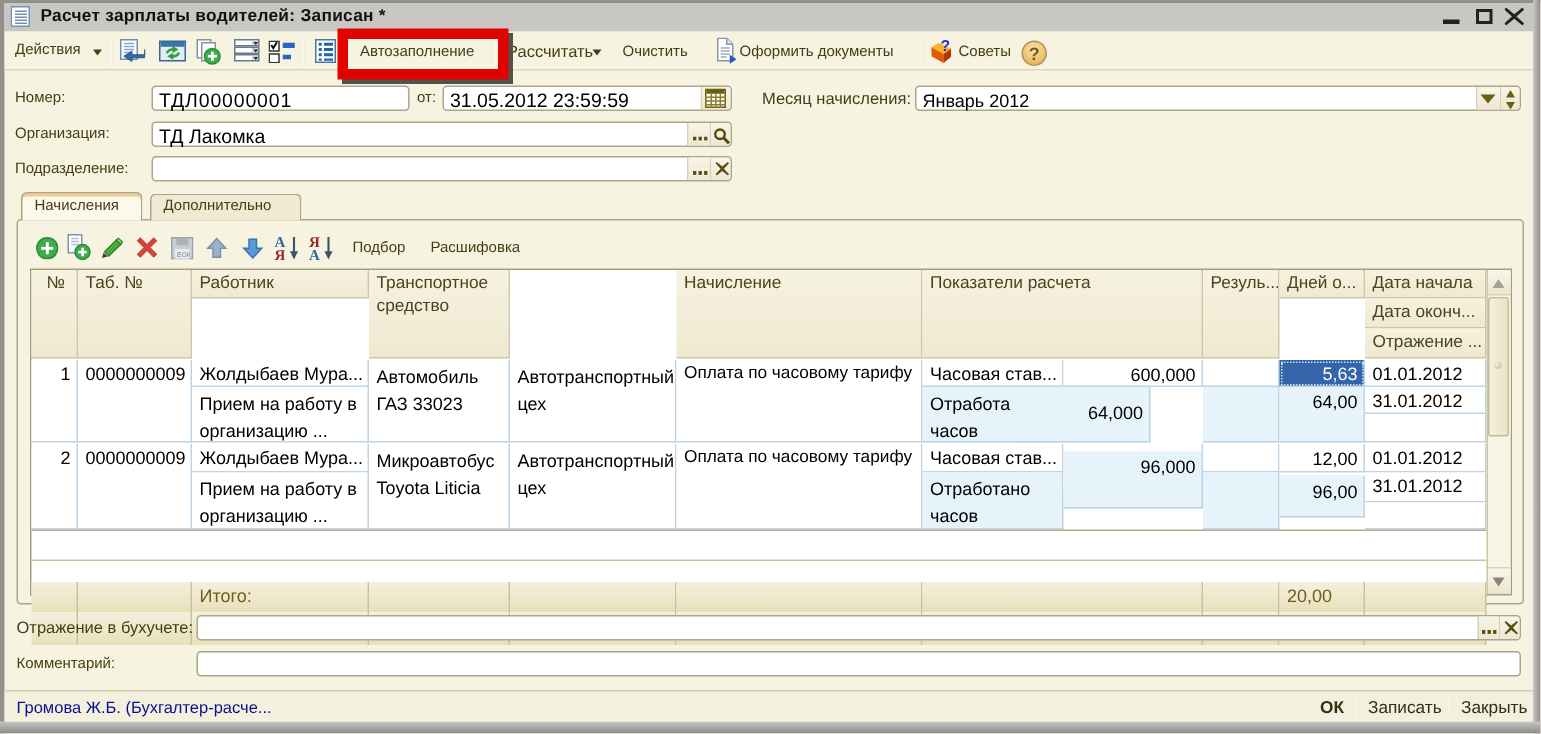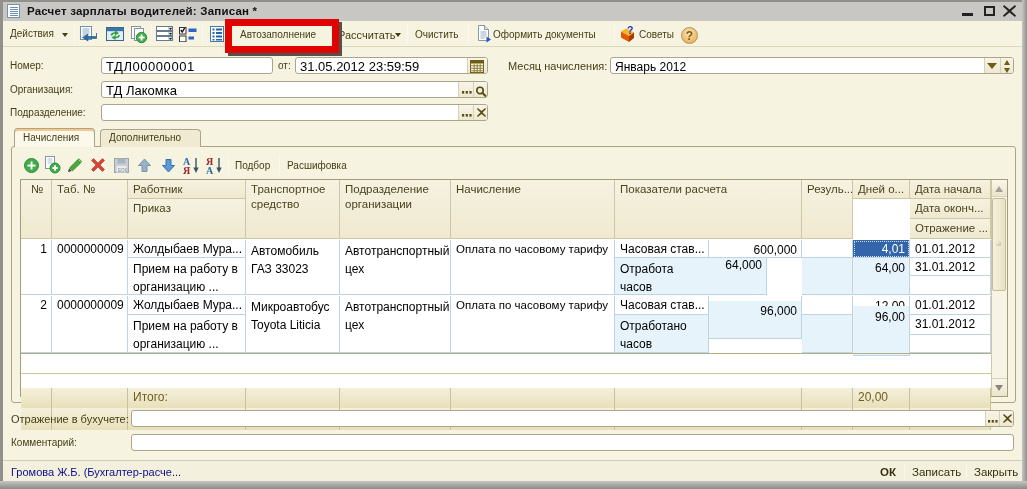--- a/index.html
+++ b/index.html
@@ -253,65 +253,63 @@
 <div class="vsep" style="left:228px;top:155px;height:20px;"></div>
 <div class="lbl" style="left:235px;top:159px;">Подбор</div>
 <div class="vsep" style="left:279px;top:155px;height:20px;"></div>
 <div class="lbl" style="left:287px;top:159px;">Расшифовка</div>
 
 <div id="tbl" class="abs" style="left:20px;top:179px;width:988px;height:218px;border:1px solid #a39d78;background:#fff;">
 
   <div class="hc" style="left:0;top:0;width:31px;height:59px;padding-left:10px;">№</div>
   <div class="hc" style="left:31px;top:0;width:76px;height:59px;">Таб. №</div>
   <div class="hc" style="left:107px;top:0;width:118px;height:19px;">Работник</div>
-  <div class="hc" style="left:107px;top:19px;width:118px;height:40px;">Приказ</div>
   <div class="hc" style="left:225px;top:0;width:94px;height:59px;white-space:normal;">Транспортное средство</div>
-  <div class="hc" style="left:319px;top:0;width:111px;height:59px;white-space:normal;">Подразделение организации</div>
   <div class="hc" style="left:430px;top:0;width:164px;height:59px;">Начисление</div>
   <div class="hc" style="left:594px;top:0;width:187px;height:59px;">Показатели расчета</div>
   <div class="hc" style="left:781px;top:0;width:51px;height:59px;">Резуль...</div>
   <div class="hc" style="left:832px;top:0;width:57px;height:19px;">Дней о...</div>
   <div class="hc" style="left:889px;top:0;width:81px;height:19px;">Дата начала</div>
   <div class="hc" style="left:889px;top:19px;width:81px;height:20px;">Дата оконч...</div>
   <div class="hc" style="left:889px;top:39px;width:81px;height:20px;">Отражение ...</div>
 
   <div class="dc num" style="left:0;top:60px;width:31px;height:55px;padding-top:2px;">1</div>
   <div class="dc" style="left:31px;top:60px;width:76px;height:55px;padding:2px 0 0 5px;">0000000009</div>
   <div class="dc" style="left:107px;top:60px;width:118px;height:18px;padding:2px 0 0 5px;">Жолдыбаев Мура...</div>
   <div class="dc" style="left:107px;top:78px;width:118px;height:37px;padding:2px 0 0 5px;white-space:normal;line-height:18px;">Прием на работу в организацию ...</div>
   <div class="dc" style="left:225px;top:60px;width:94px;height:55px;padding:2px 0 0 5px;white-space:normal;line-height:18px;">Автомобиль ГАЗ 33023</div>
   <div class="dc" style="left:319px;top:60px;width:111px;height:55px;padding:2px 0 0 5px;white-space:normal;line-height:18px;">Автотранспортный цех</div>
   <div class="dc" style="left:430px;top:60px;width:164px;height:55px;padding:2px 0 0 5px;font-size:11.5px;">Оплата по часовому тарифу</div>
   <div class="dc" style="left:594px;top:60px;width:94px;height:18px;padding:2px 0 0 5px;">Часовая став...</div>
   <div class="dc cy" style="left:594px;top:78px;width:94px;height:37px;padding:2px 0 0 5px;white-space:normal;line-height:18px;">Отработано часов</div>
   <div class="dc num" style="left:688px;top:60px;width:93px;height:18px;padding-top:3px;">600,000</div>
-  <div class="dc cy num" style="left:653px;top:78px;width:93px;height:37px;padding-top:0;">64,000</div>
+  <div class="dc cy num" style="left:653px;top:78px;width:93px;height:37px;padding-top:10px;">64,000</div>
   <div class="dc" style="left:781px;top:60px;width:51px;height:18px;"></div>
   <div class="dc cy" style="left:781px;top:78px;width:51px;height:37px;"></div>
-  <div class="dc num" style="left:832px;top:60px;width:57px;height:18px;padding-top:2px;background:#3464aa;color:#fff;outline:1px dotted #cfe0f0;outline-offset:-2px;">4,01</div>
+  <div class="dc num" style="left:832px;top:60px;width:57px;height:18px;padding-top:2px;background:#3464aa;color:#fff;outline:1px dotted #cfe0f0;outline-offset:-2px;">5,63</div>
   <div class="dc cy num" style="left:832px;top:78px;width:57px;height:37px;padding-top:3px;">64,00</div>
   <div class="dc" style="left:889px;top:60px;width:81px;height:18px;padding:2px 0 0 5px;">01.01.2012</div>
   <div class="dc" style="left:889px;top:78px;width:81px;height:18px;padding:2px 0 0 5px;">31.01.2012</div>
   <div class="dc" style="left:889px;top:96px;width:81px;height:19px;"></div>
 
   <div class="dc num" style="left:0;top:116px;width:31px;height:57px;padding-top:2px;">2</div>
   <div class="dc" style="left:31px;top:116px;width:76px;height:57px;padding:2px 0 0 5px;">0000000009</div>
   <div class="dc" style="left:107px;top:116px;width:118px;height:19px;padding:2px 0 0 5px;">Жолдыбаев Мура...</div>
   <div class="dc" style="left:107px;top:135px;width:118px;height:38px;padding:2px 0 0 5px;white-space:normal;line-height:18px;">Прием на работу в организацию ...</div>
   <div class="dc" style="left:225px;top:116px;width:94px;height:57px;padding:2px 0 0 5px;white-space:normal;line-height:18px;">Микроавтобус Toyota Liticia</div>
   <div class="dc" style="left:319px;top:116px;width:111px;height:57px;padding:2px 0 0 5px;white-space:normal;line-height:18px;">Автотранспортный цех</div>
   <div class="dc" style="left:430px;top:116px;width:164px;height:57px;padding:2px 0 0 5px;font-size:11.5px;">Оплата по часовому тарифу</div>
   <div class="dc" style="left:594px;top:116px;width:94px;height:19px;padding:2px 0 0 5px;">Часовая став...</div>
   <div class="dc cy" style="left:594px;top:135px;width:94px;height:38px;padding:2px 0 0 5px;white-space:normal;line-height:18px;">Отработано часов</div>
   <div class="dc num" style="left:688px;top:116px;width:93px;height:33px;padding-top:20px;">500,000</div>
   <div class="dc cy num" style="left:688px;top:121px;width:93px;height:38px;padding-top:3px;">96,000</div>
   <div class="dc" style="left:781px;top:116px;width:51px;height:19px;"></div>
   <div class="dc cy" style="left:781px;top:135px;width:51px;height:38px;"></div>
   <div class="dc num" style="left:832px;top:116px;width:57px;height:19px;padding-top:3px;">12,00</div>
-  <div class="dc cy num" style="left:832px;top:126px;width:57px;height:50px;padding-top:4px;">96,00</div>
+  <div class="dc cy num" style="left:832px;top:137px;width:57px;height:28px;padding-top:4px;">96,00</div>
   <div class="dc" style="left:889px;top:116px;width:81px;height:19px;padding:2px 0 0 5px;">01.01.2012</div>
   <div class="dc" style="left:889px;top:135px;width:81px;height:20px;padding:2px 0 0 5px;">31.01.2012</div>
   <div class="dc" style="left:889px;top:155px;width:81px;height:18px;"></div>
 
   <div class="tot" style="left:0;top:174px;width:31px;height:20px;"></div>
   <div class="tot" style="left:31px;top:174px;width:76px;height:20px;"></div>
   <div class="tot" style="left:107px;top:174px;width:118px;height:20px;padding:2px 0 0 5px;">Итого:</div>
   <div class="tot" style="left:225px;top:174px;width:94px;height:20px;"></div>
   <div class="tot" style="left:319px;top:174px;width:111px;height:20px;"></div>
   <div class="tot" style="left:430px;top:174px;width:164px;height:20px;"></div>

